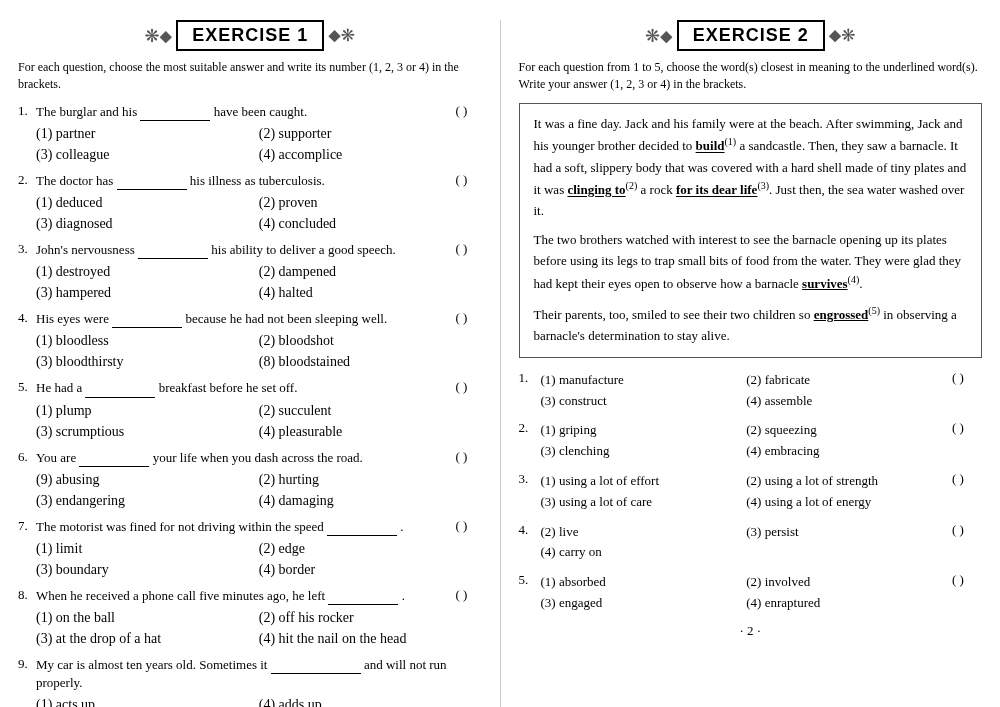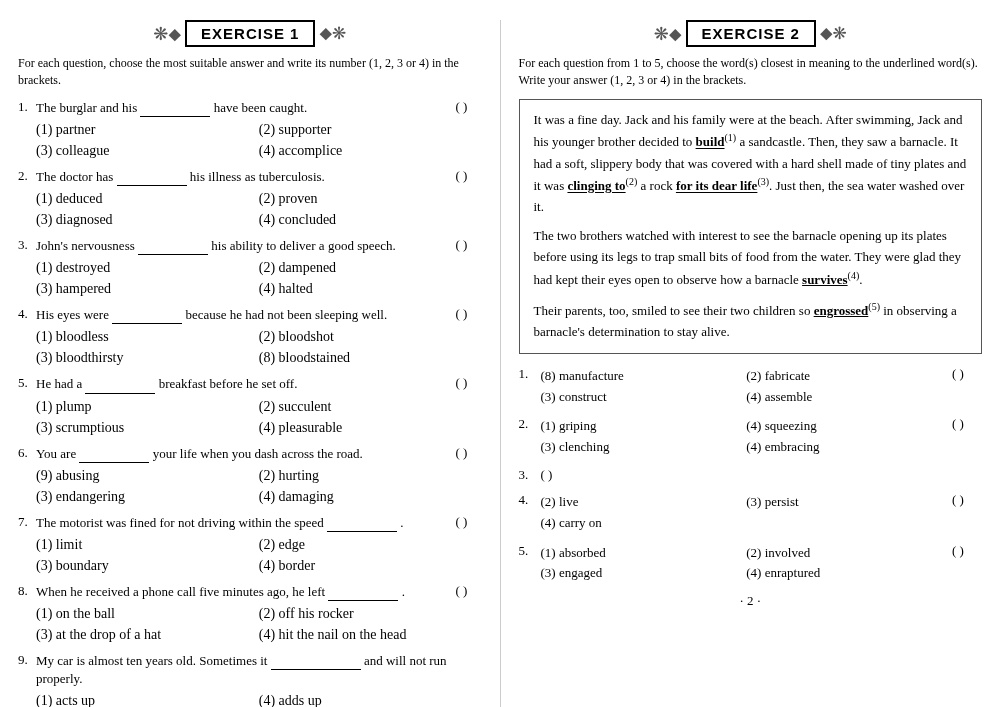--- a/index.html
+++ b/index.html
@@ -28,21 +28,21 @@
     }
     .exercise-title-row {
       display: flex;
       align-items: center;
       justify-content: center;
       margin-bottom: 8px;
     }
     .exercise-title-box {
       border: 2.5px solid #000;
       padding: 3px 14px;
-      font-size: 15px;
+      font-size: 18px;
       font-weight: bold;
       letter-spacing: 1px;
       font-family: Arial, sans-serif;
     }
     .deco-icon {
       font-size: 18px;
       margin: 0 4px;
       color: #555;
     }
     .instructions {
@@ -306,45 +306,51 @@
       </p>
       <p>
         Their parents, too, smiled to see their two children so <u><strong>engrossed</strong></u><sub class="sup-num">(5)</sub> in observing a barnacle's determination to stay alive.
       </p>
     </div>
 
     <div class="ex2-question-block">
       <div class="ex2-q-row">
         <span class="ex2-q-num">1.</span>
         <div class="ex2-options-grid">
-          <span>(8) manufacture</span>
+          <span>(1) manufacture</span>
           <span>(2) fabricate</span>
           <span>(3) construct</span>
           <span>(4) assemble</span>
         </div>
         <span class="ex2-bracket">(    )</span>
       </div>
     </div>
 
     <div class="ex2-question-block">
       <div class="ex2-q-row">
         <span class="ex2-q-num">2.</span>
         <div class="ex2-options-grid">
           <span>(1) griping</span>
-          <span>(4) squeezing</span>
+          <span>(2) squeezing</span>
           <span>(3) clenching</span>
           <span>(4) embracing</span>
         </div>
         <span class="ex2-bracket">(    )</span>
       </div>
     </div>
 
     <div class="ex2-question-block">
       <div class="ex2-q-row">
         <span class="ex2-q-num">3.</span>
+        <div class="ex2-options-grid">
+          <span>(1) using a lot of effort</span>
+          <span>(2) using a lot of strength</span>
+          <span>(3) using a lot of care</span>
+          <span>(4) using a lot of energy</span>
+        </div>
         <span class="ex2-bracket">(    )</span>
       </div>
     </div>
 
     <div class="ex2-question-block">
       <div class="ex2-q-row">
         <span class="ex2-q-num">4.</span>
         <div class="ex2-options-grid">
           <span>(2) live</span>
           <span>(3) persist</span>

